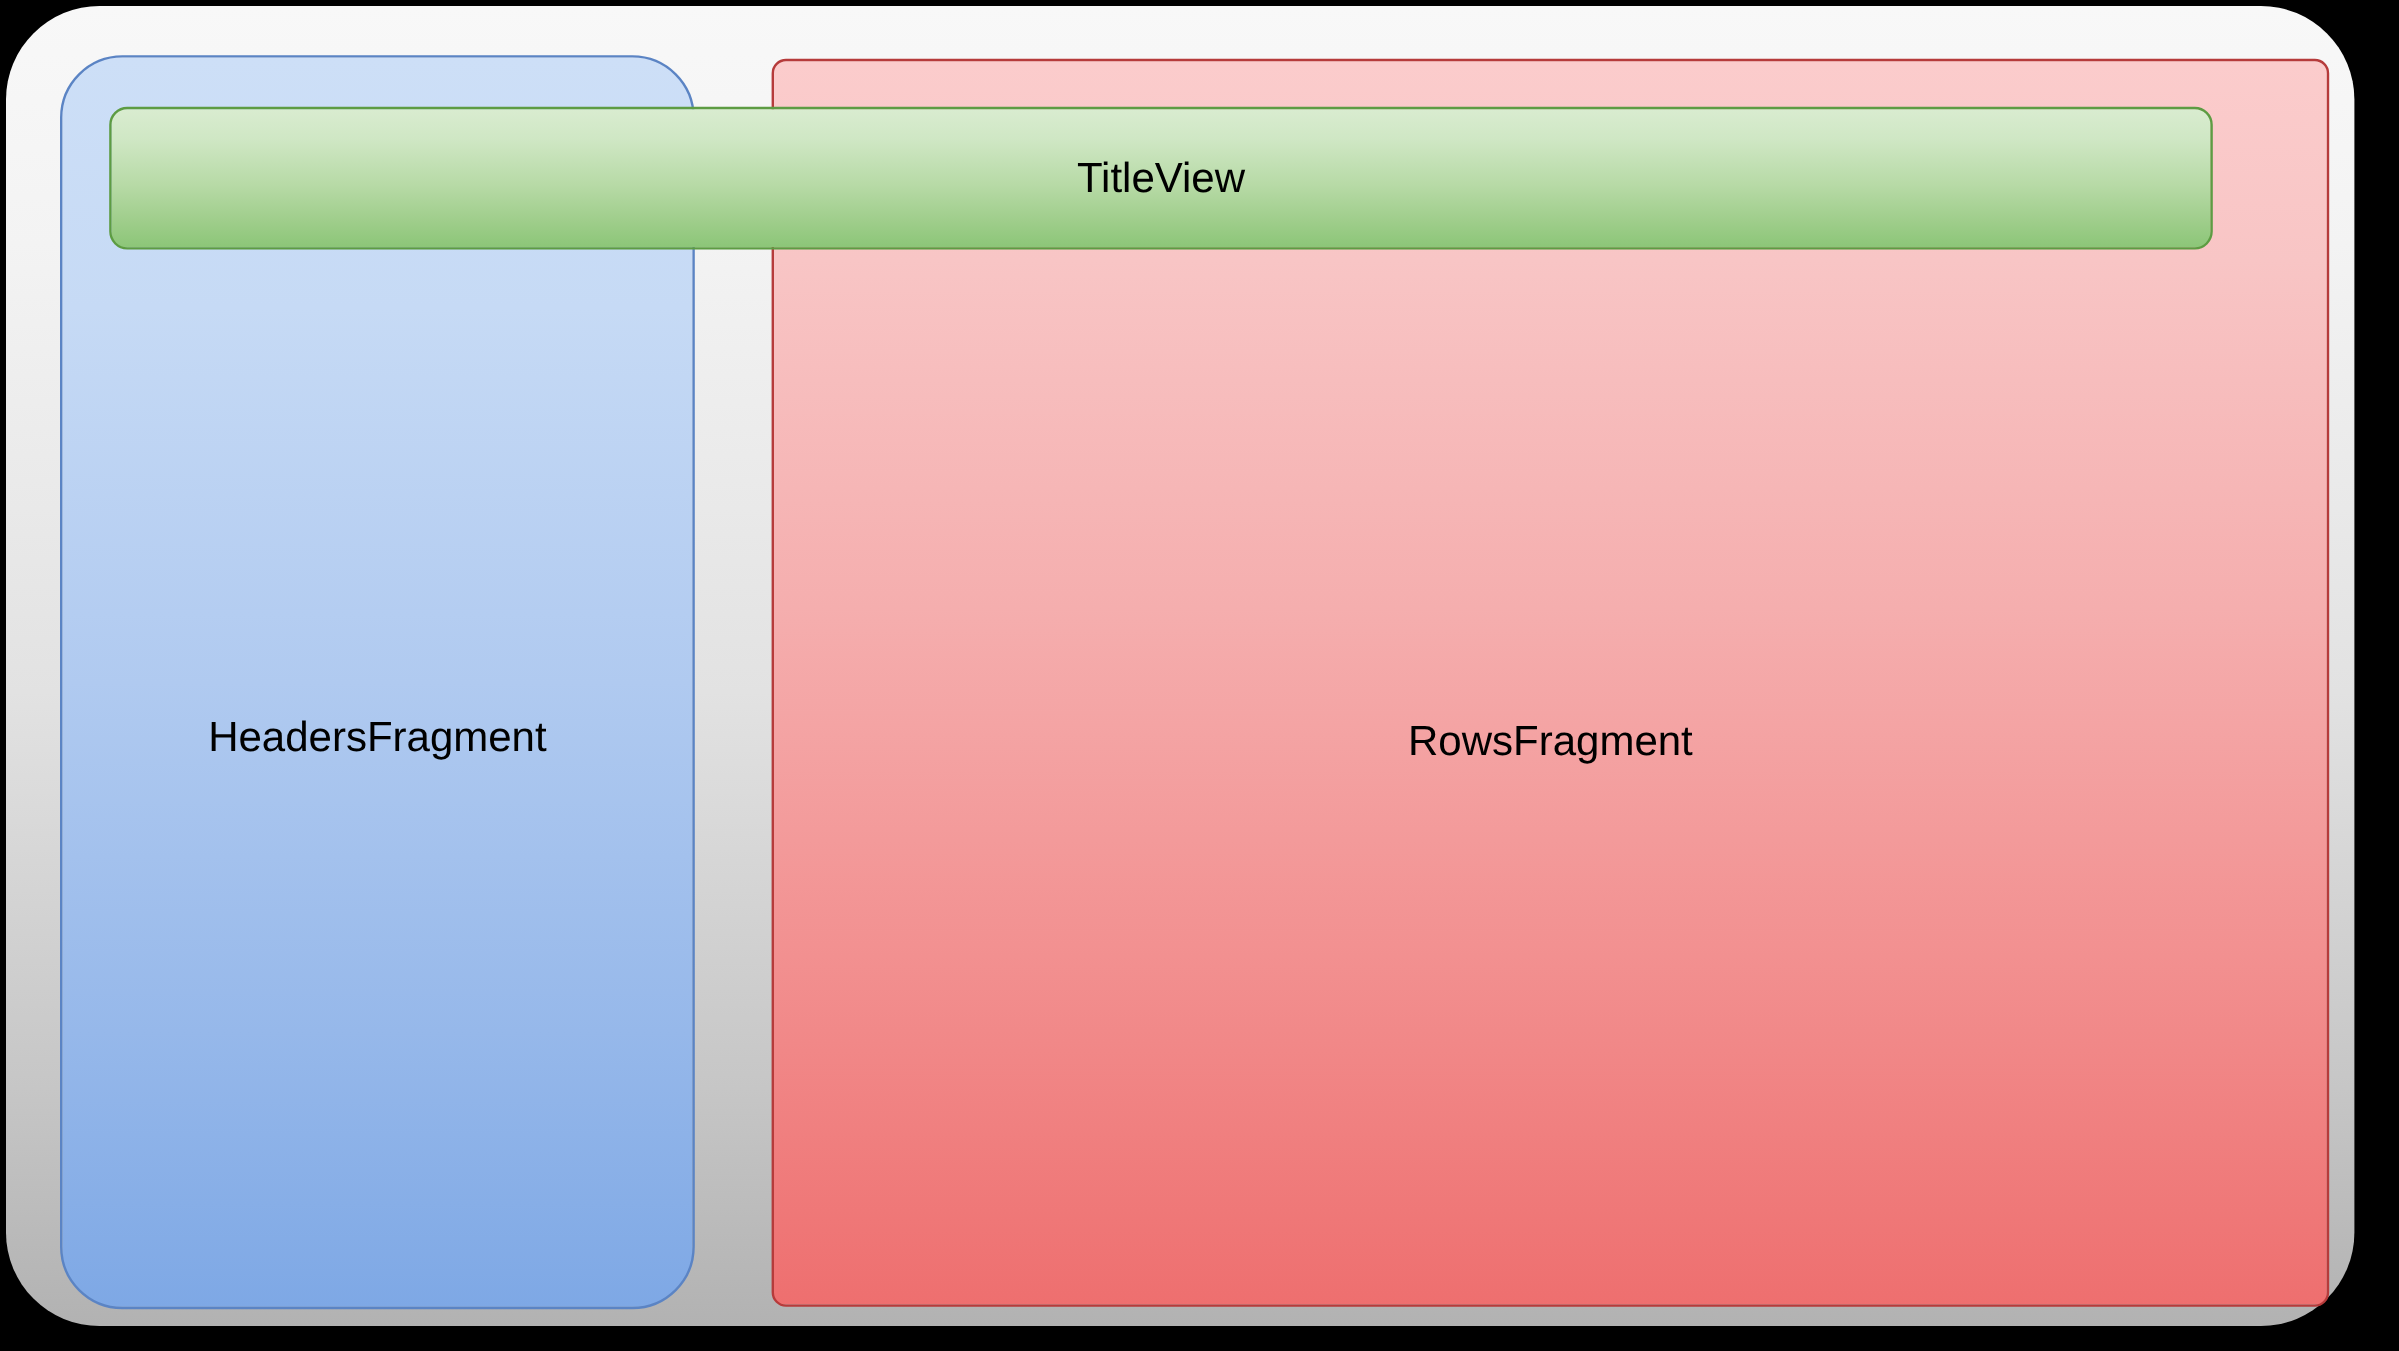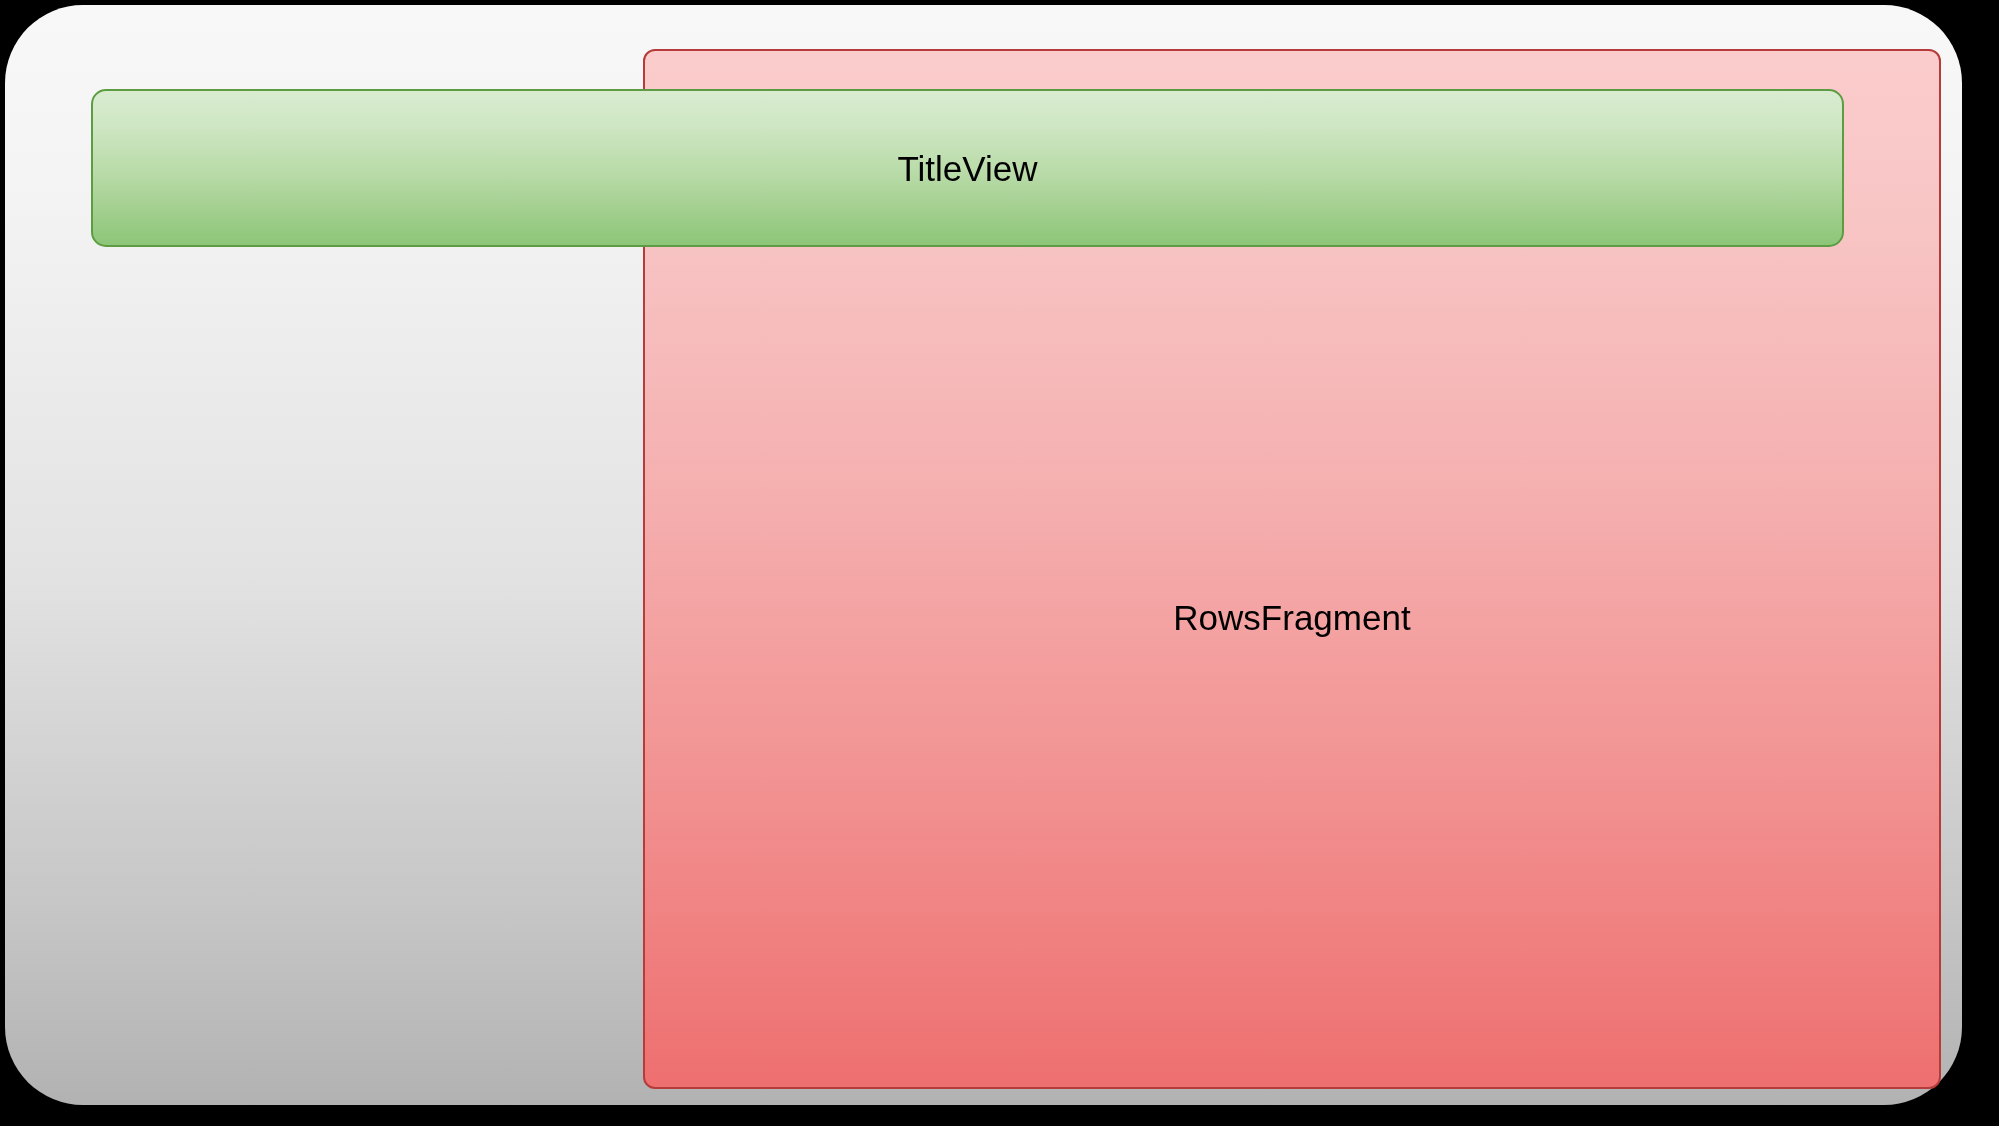--- a/index.html
+++ b/index.html
@@ -58,21 +58,21 @@
     box-sizing: border-box;
     background: linear-gradient(to bottom, #fbcccc 0%, #f8c5c5 16%, #f5aeae 44%, #f29090 72%, #ee6f6f 100%);
   }
 
   
   .title-view {
     position: absolute;
     left: 86px;
     top: 84px;
     width: 1753px;
-    height: 158px;
+    height: 119px;
     border-radius: 15px;
     border: 2px solid #5d9c43;
     box-sizing: border-box;
     background: linear-gradient(to bottom, #d9ecd0 0%, #cfe7c4 22%, #b7daa6 55%, #9ecd8a 82%, #8cc678 100%);
     display: flex;
     align-items: center;
     justify-content: center;
   }
 
   
@@ -105,20 +105,23 @@
     text-align: center;
   }
 </style>
 </head>
 <body>
 
 <div id="stage">
 
   <div class="outer-container">
 
+    <div class="headers-fragment">
+      <div class="node-label headers-label">HeadersFragment</div>
+    </div>
 
     <div class="rows-fragment">
       <div class="node-label rows-label">RowsFragment</div>
     </div>
 
     <div class="title-view">
       <div class="node-label title-label">TitleView</div>
     </div>
 
   </div>

